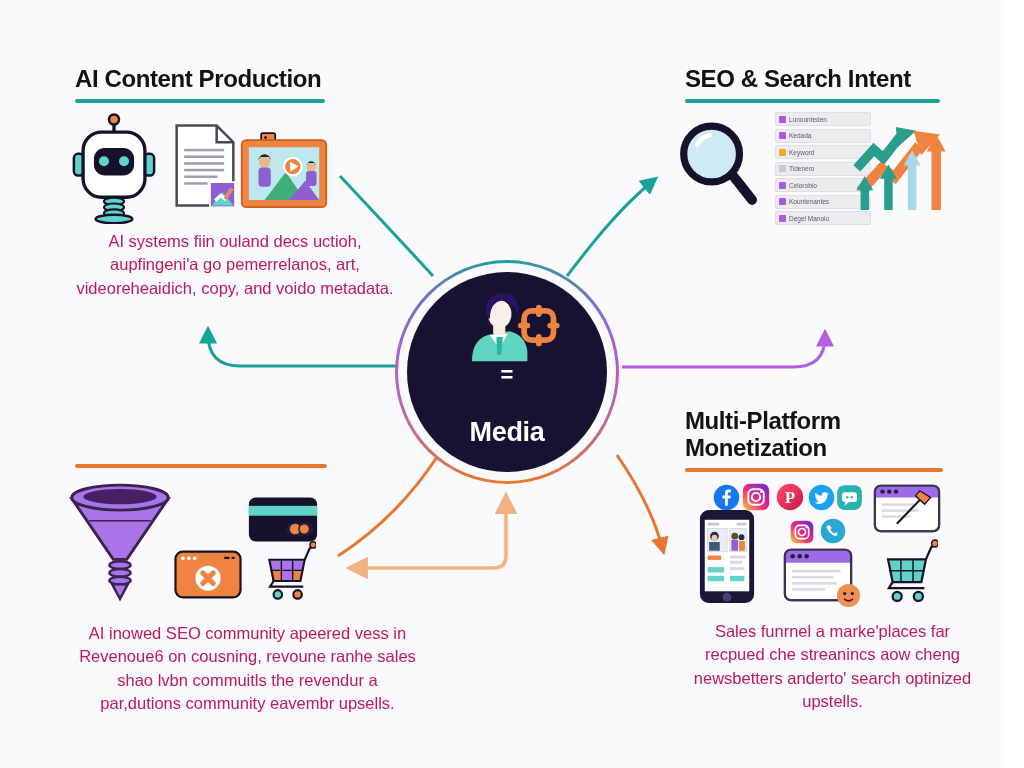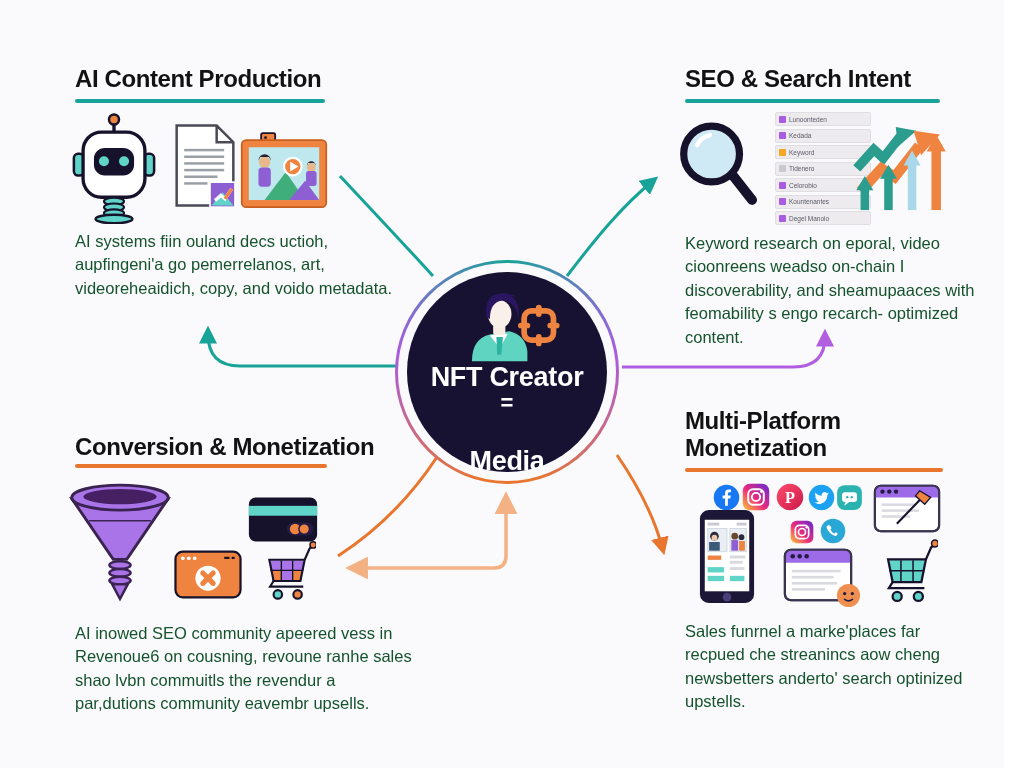--- a/index.html
+++ b/index.html
@@ -2,21 +2,21 @@
 <html><head>
 <meta charset="utf-8">
 <style>
   html,body{margin:0;padding:0;}
   #canvas{position:relative;width:1004px;height:768px;background:#faf9fb;overflow:hidden;
           font-family:"Liberation Sans",sans-serif;}
   .section-title{position:absolute;font-weight:bold;color:#121212;font-size:24px;letter-spacing:-0.4px;line-height:1.12;}
   .underline{position:absolute;height:3.5px;border-radius:2px;}
   .underline.teal{background:#17a398;}
   .underline.orange{background:#e8762e;}
-  .body-text{position:absolute;font-size:16.5px;line-height:1.42;color:#14532d;}
+  .body-text{position:absolute;font-size:16.5px;line-height:1.42;color:#be185d;text-align:center;}
   .icon{position:absolute;}
   
   .ring{position:absolute;left:395px;top:260px;width:224px;height:224px;border-radius:50%;
         background:conic-gradient(from 0deg,#17a398 0%,#a85ce0 22%,#e8762e 46%,#e8762e 54%,#a85ce0 78%,#17a398 100%);}
   .ring-gap{position:absolute;inset:3px;border-radius:50%;background:#faf9fb;}
   .core{position:absolute;inset:9px;border-radius:50%;background:#171231;display:flex;flex-direction:column;
         align-items:center;text-align:center;color:#fff;}
   .core .t1{font-size:27px;font-weight:bold;letter-spacing:-0.3px;line-height:1.05;}
   .core .t2{font-size:22px;font-weight:bold;line-height:1.1;}
   .core .t3,.core .t4{font-size:27px;font-weight:bold;letter-spacing:-0.3px;line-height:1.08;margin-top:31px;}
@@ -171,21 +171,20 @@
         <polygon points="3.5,89 21.5,89 12.5,74" fill="#2a9d8f"></polygon>
       <rect x="33" y="76" width="9" height="34" fill="#2a9d8f"></rect>
         <polygon points="28.5,77 46.5,77 37.5,62" fill="#2a9d8f"></polygon>
       <rect x="58" y="62" width="9" height="48" fill="#a8d8ea"></rect>
         <polygon points="53.5,63 71.5,63 62.5,47" fill="#a8d8ea"></polygon>
       <rect x="83" y="46" width="10" height="64" fill="#ee8440"></rect>
         <polygon points="78,48 98,48 88,30" fill="#ee8440"></polygon>
     </svg>
   </div>
 
-  <div class="body-text" style="left:685px;top:232px;width:315px">Keyword research on eporal, video cioonreens weadso on-chain I discoverability, and sheamupaaces with feomability s engo recarch- optimized content.</div>
 
   <div class="ring">
     <div class="ring-gap">
       <div class="core">
         <div class="icon" style="position:static;margin-top:16px">
           <svg viewBox="0 0 130 92" width="106" height="75">
             <path d="M22,90 Q22,62 44,57 L68,53 Q88,58 90,78 L90,90 Z" fill="#5fd4c0"></path>
             <polygon points="44,58 56,74 66,56" fill="#fff"></polygon>
             <polygon points="52,60 60,60 58,82 53,82" fill="#2bb3a3"></polygon>
             <rect x="48" y="44" width="15" height="14" rx="4" fill="#f7ece2"></rect>
@@ -194,28 +193,26 @@
             <path d="M44,13 Q58,1 78,11 Q64,7 50,15 Z" fill="#2a1660"></path>
             <g stroke="#ee8440" stroke-width="7" fill="none" stroke-linecap="round">
               <rect x="86" y="28" width="36" height="36" rx="9"></rect>
               <line x1="104" y1="24" x2="104" y2="32"></line>
                 <line x1="104" y1="60" x2="104" y2="68"></line>
               <line x1="82" y1="46" x2="90" y2="46"></line>
                 <line x1="118" y1="46" x2="126" y2="46"></line>
             </g>
           </svg>
         </div>
-        <div class="t1">NFT Creator</div>
         <div class="t2">=</div>
         <div class="t3">Media</div>
       </div>
     </div>
   </div>
 
-  <div class="section-title" style="left:75px;top:434px;width:340px">Conversion &amp; Monetization</div>
   <div class="underline orange" style="left:75px;top:464px;width:252px"></div>
 
   <div class="icon" style="left:66px;top:480px">
     <svg viewBox="0 0 112 126" width="108" height="122">
       <polygon points="6,19 106,19 63,82 49,82" fill="#a974e8" stroke="#3a2350" stroke-width="3"></polygon>
       <ellipse cx="56" cy="18" rx="50" ry="13" fill="#a974e8" stroke="#3a2350" stroke-width="3"></ellipse>
       <ellipse cx="56" cy="17" rx="38" ry="8" fill="#471f63"></ellipse>
       <line x1="24" y1="42" x2="88" y2="42" stroke="#3a2350" stroke-width="1.5"></line>
       <ellipse cx="56" cy="88" rx="11" ry="4" fill="#a974e8" stroke="#3a2350" stroke-width="2.5"></ellipse>
       <ellipse cx="56" cy="96" rx="11" ry="4" fill="#a974e8" stroke="#3a2350" stroke-width="2.5"></ellipse>

